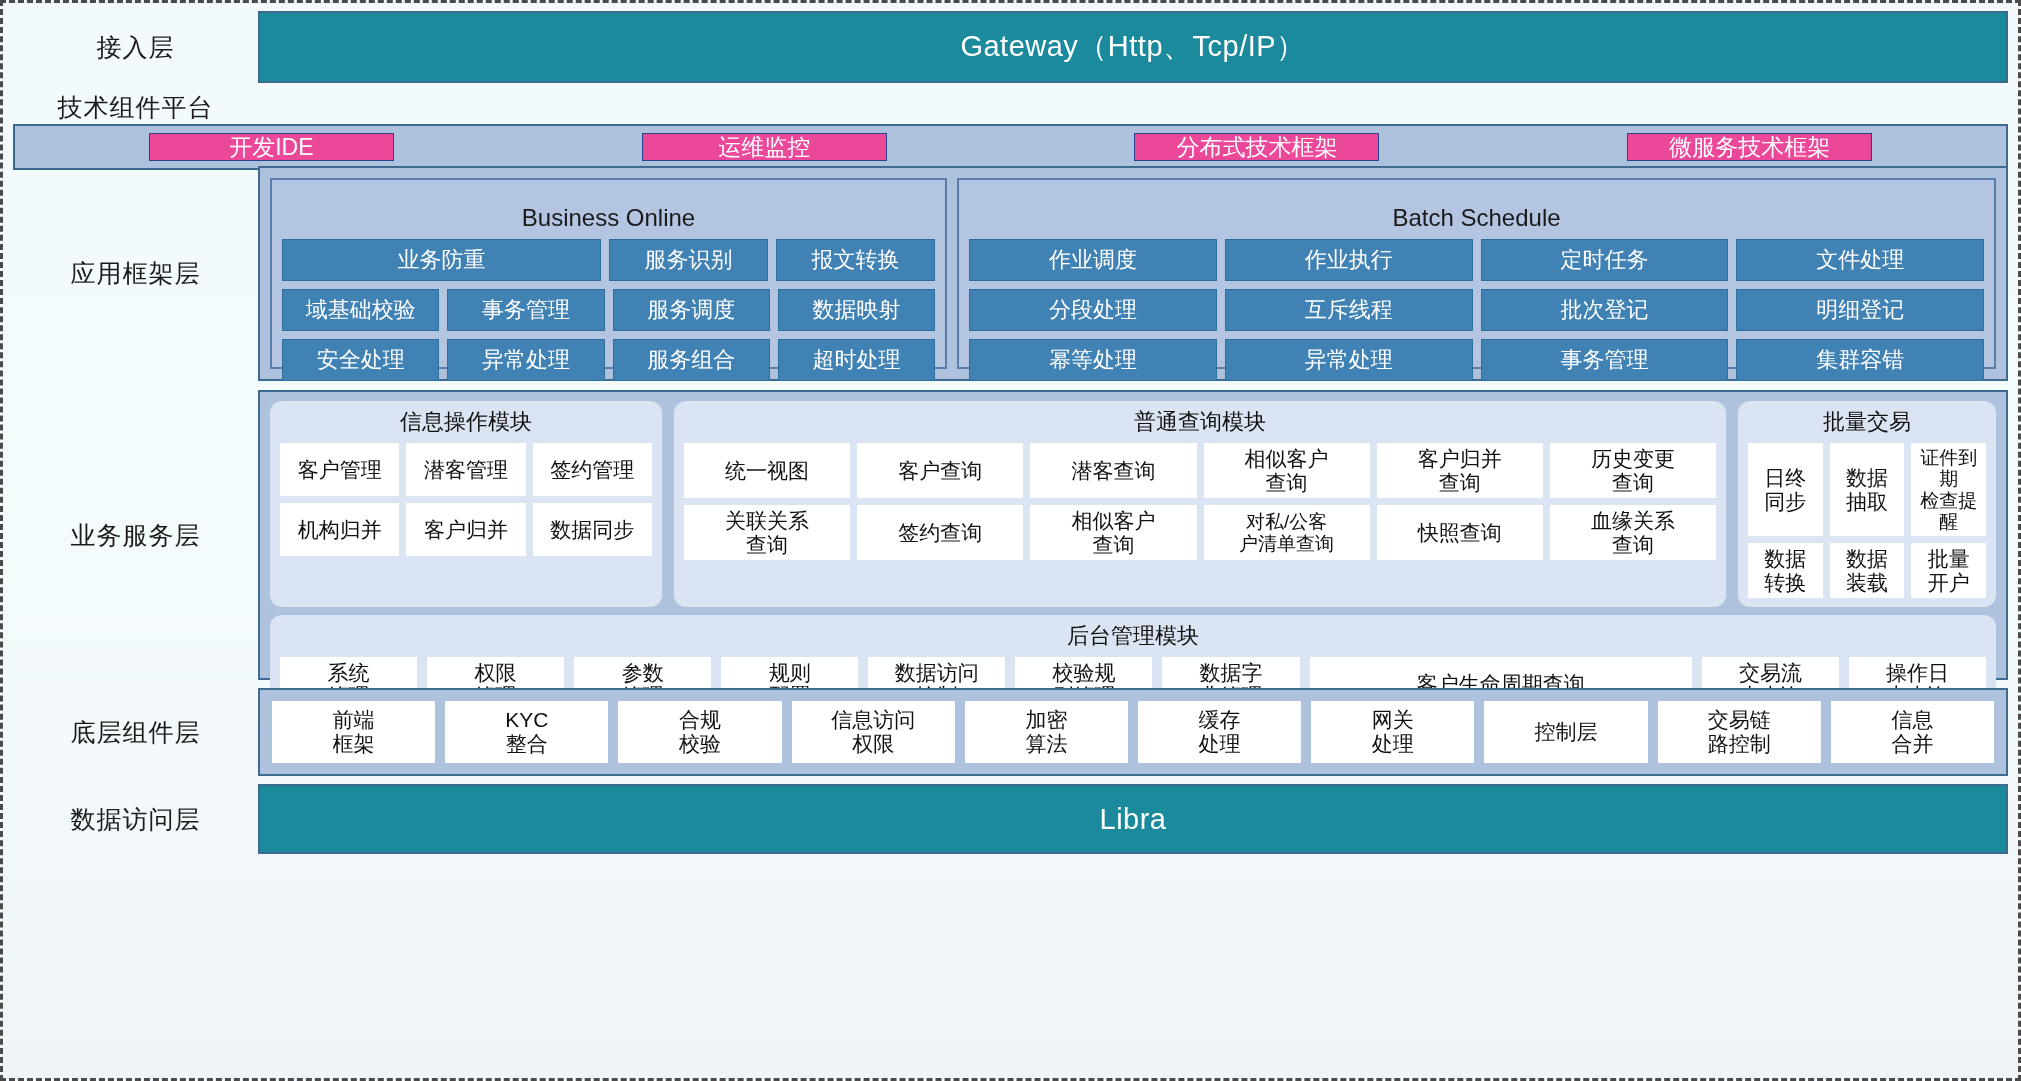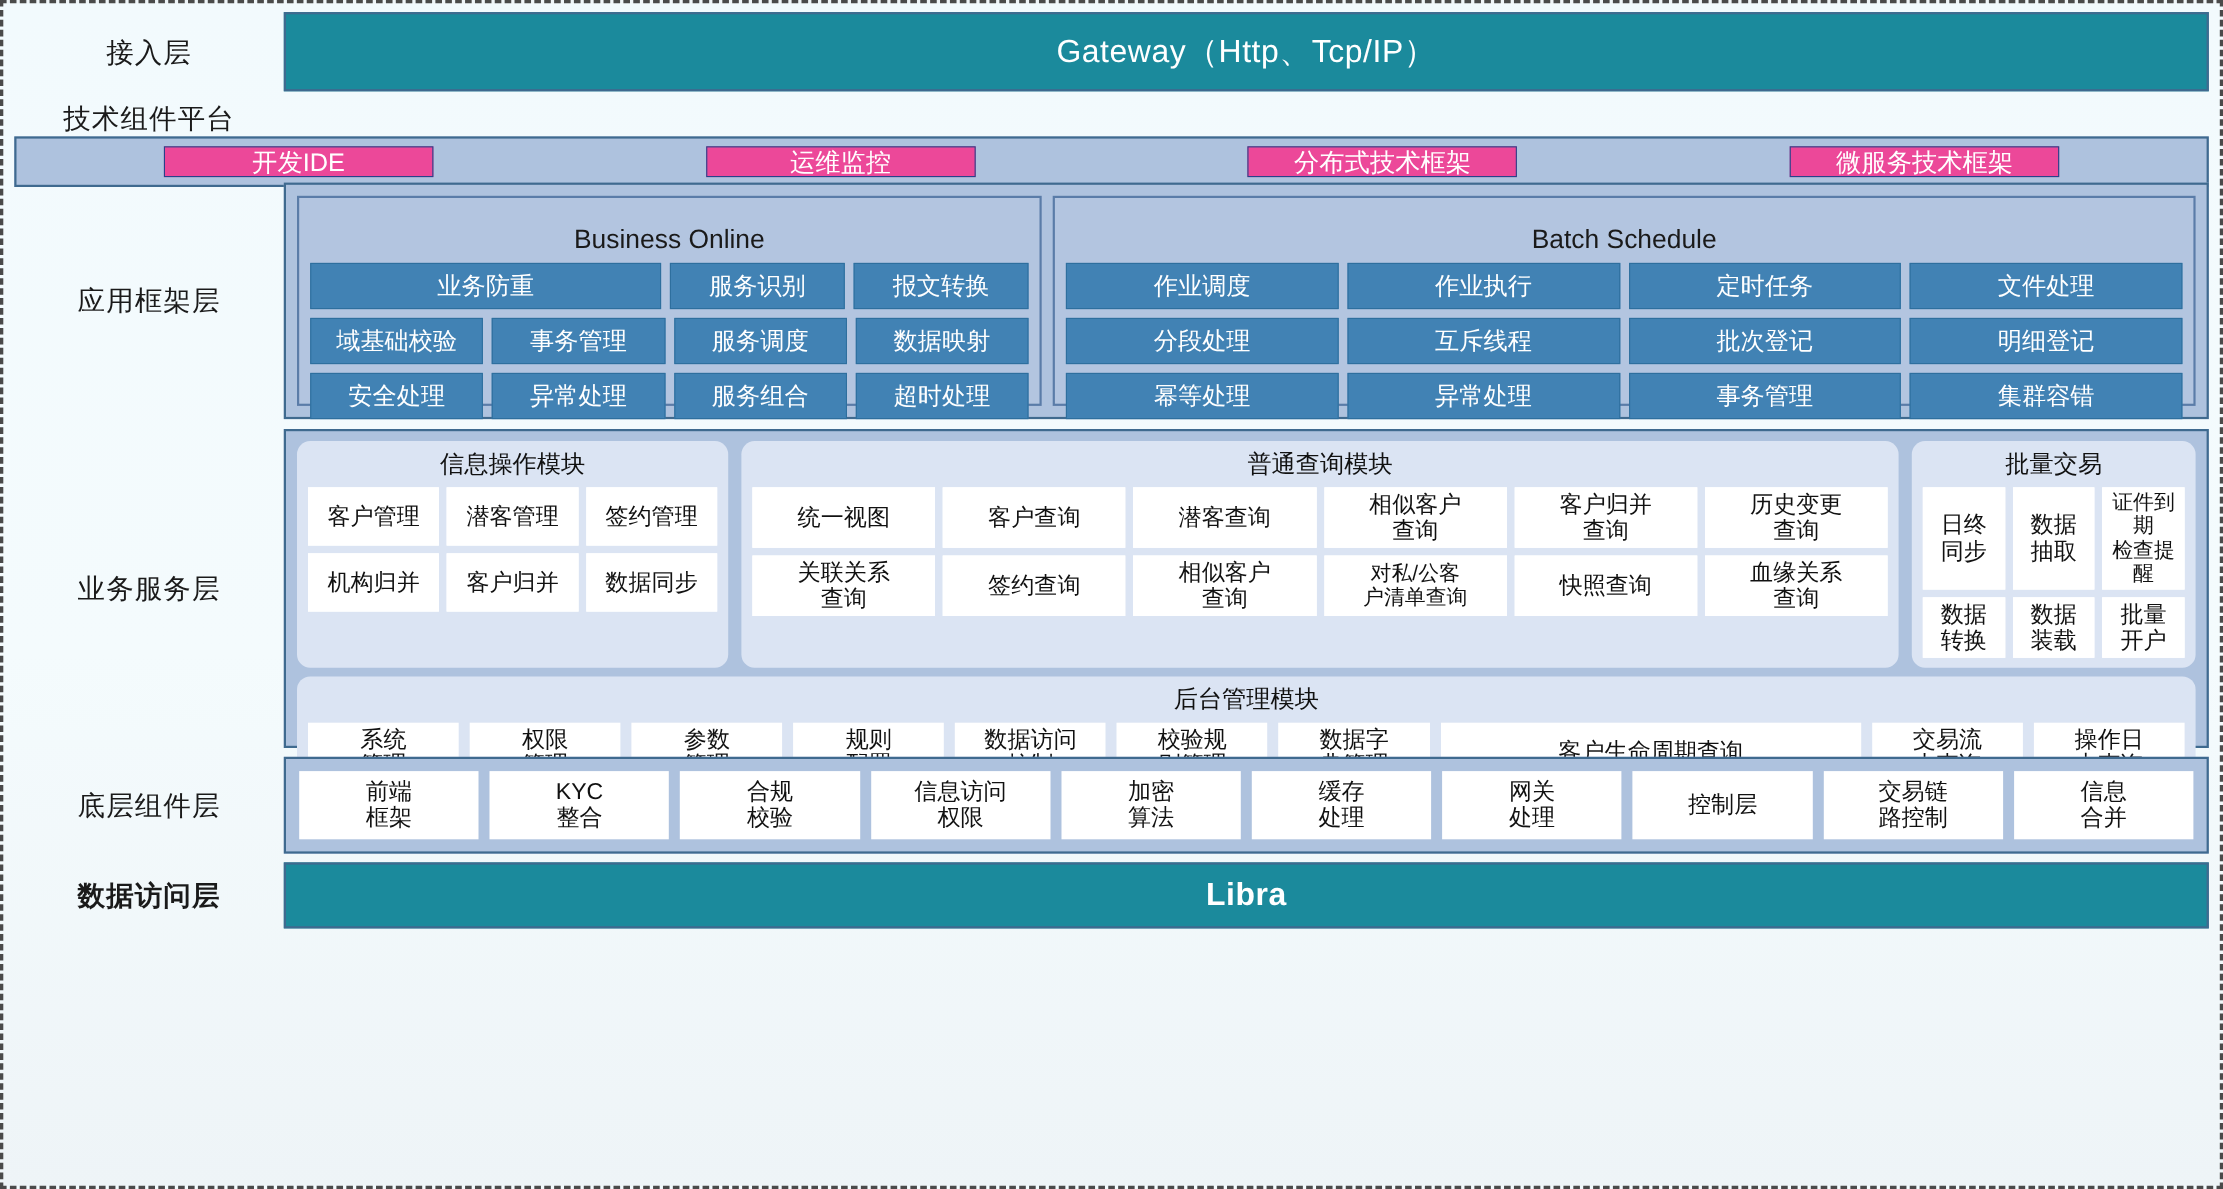--- a/index.html
+++ b/index.html
@@ -148,21 +148,21 @@
     display: flex; align-items: center; justify-content: center;
     text-align: center; flex: 1; white-space: pre-line; min-height: 62px;
   }
 
   
   .r-access   { height: 72px; margin-bottom: 8px; }
   .r-tech     { height: 66px; margin-bottom: 9px; flex-direction: column; }
   .r-app      { height: 215px; margin-bottom: 9px; }
   .r-svc      { height: 290px; margin-bottom: 8px; }
   .r-comp     { height: 88px; margin-bottom: 8px; }
-  .r-data     { height: 60px; font-weight: bold; }
+  .r-data     { height: 70px; }
 </style>
 </head>
 <body>
 
 <div id="page">
 
   <div class="row r-access">
     <div class="row-label">接入层</div>
     <div class="row-body">
       <div class="teal-bar">Gateway（Http、Tcp/IP）</div>

